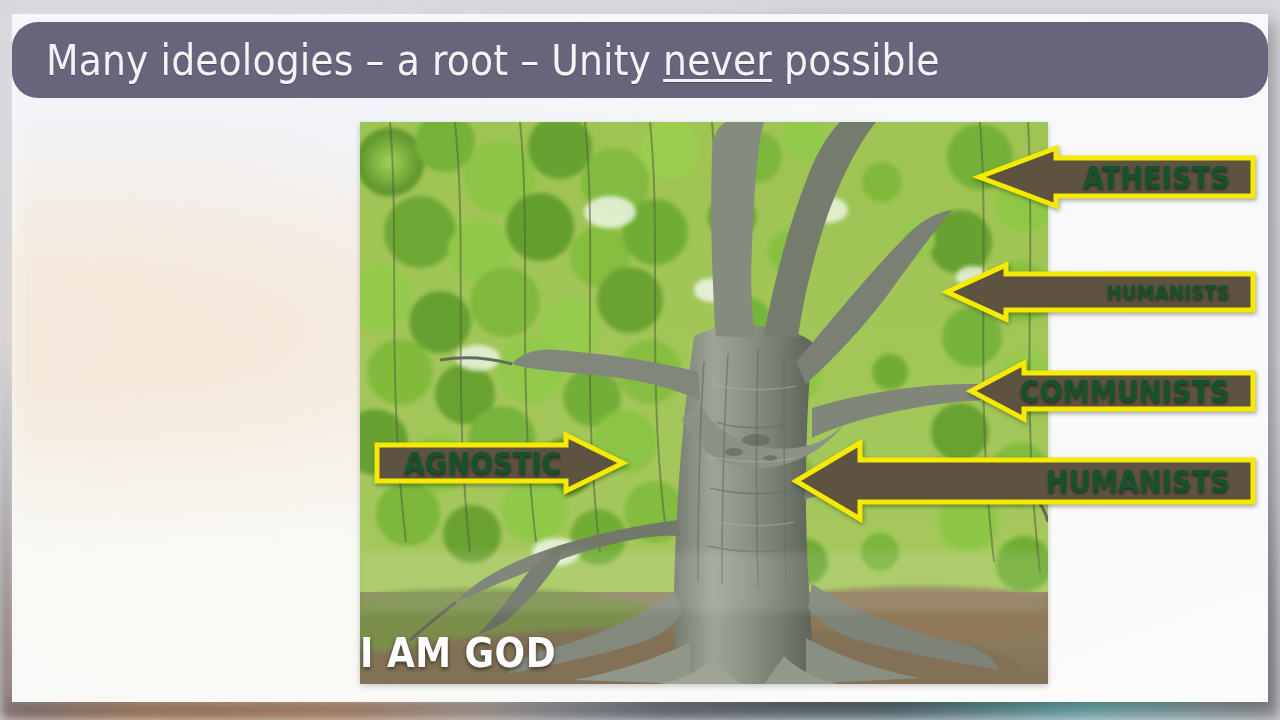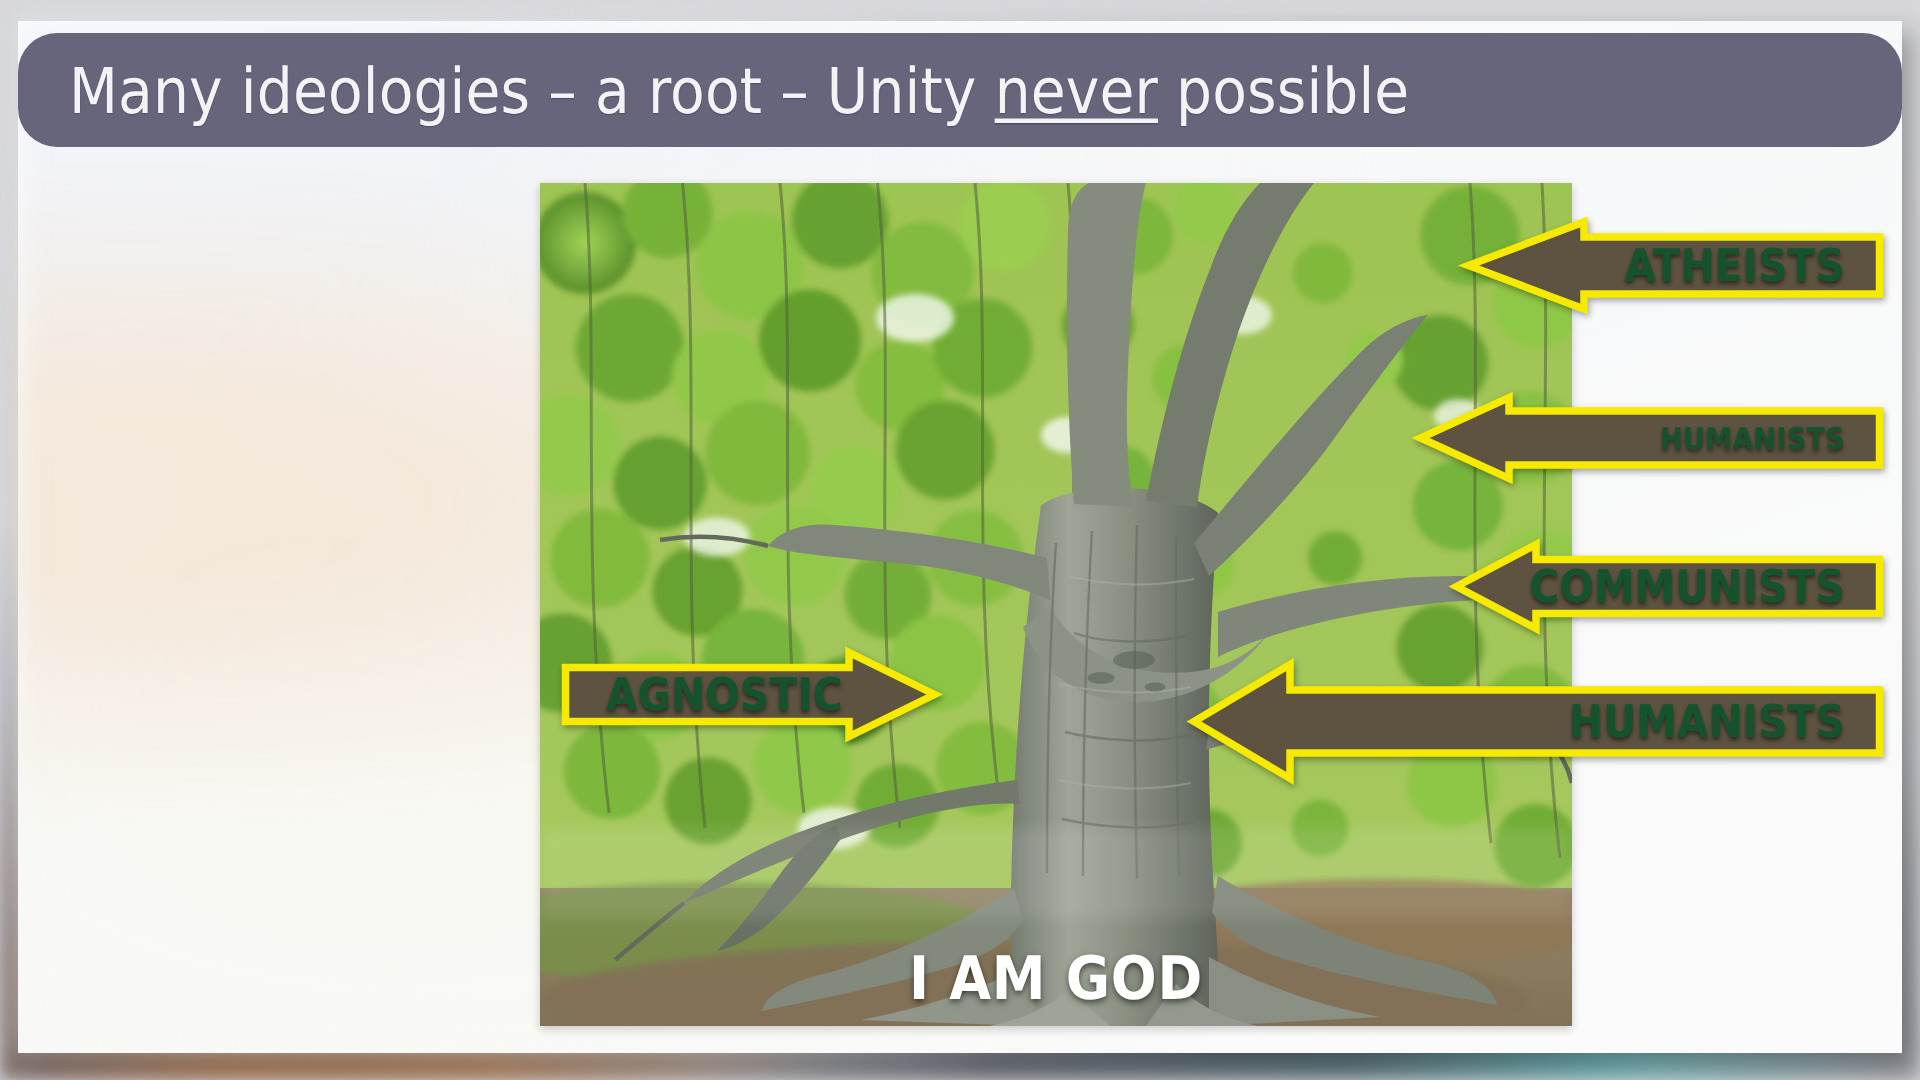--- a/index.html
+++ b/index.html
@@ -40,21 +40,21 @@
     text-shadow:0 1px 1px rgba(0,0,0,.25);}
   .title u{text-decoration:underline;text-underline-offset:4px;
     text-decoration-thickness:3px;}
 
   
   .photo{position:absolute;left:360px;top:122px;width:688px;height:562px;
     overflow:hidden;box-shadow:0 2px 6px rgba(0,0,0,.20);background:#6f8a4a;}
   .photo svg{display:block;width:100%;height:100%;}
 
   
-  .iamgod{position:absolute;left:360px;top:630px;width:688px;text-align:center;
+  .iamgod{position:absolute;left:360px;top:630px;width:688px;
     color:#ffffff;font-size:40px;font-weight:bold;letter-spacing:.5px;
     font-family:"DejaVu Sans Condensed","Liberation Sans",sans-serif;
     text-shadow:0 2px 4px rgba(0,0,0,.55);}
 
   
   .arrow{position:absolute;}
   .arrow svg{display:block;overflow:visible;filter:drop-shadow(1px 2px 2px rgba(0,0,0,.35));}
   .arrow .lbl{position:absolute;top:0;height:100%;display:flex;align-items:center;
     color:#14532d;font-weight:bold;letter-spacing:.2px;white-space:nowrap;
     font-family:"DejaVu Sans Condensed","Liberation Sans",sans-serif;

